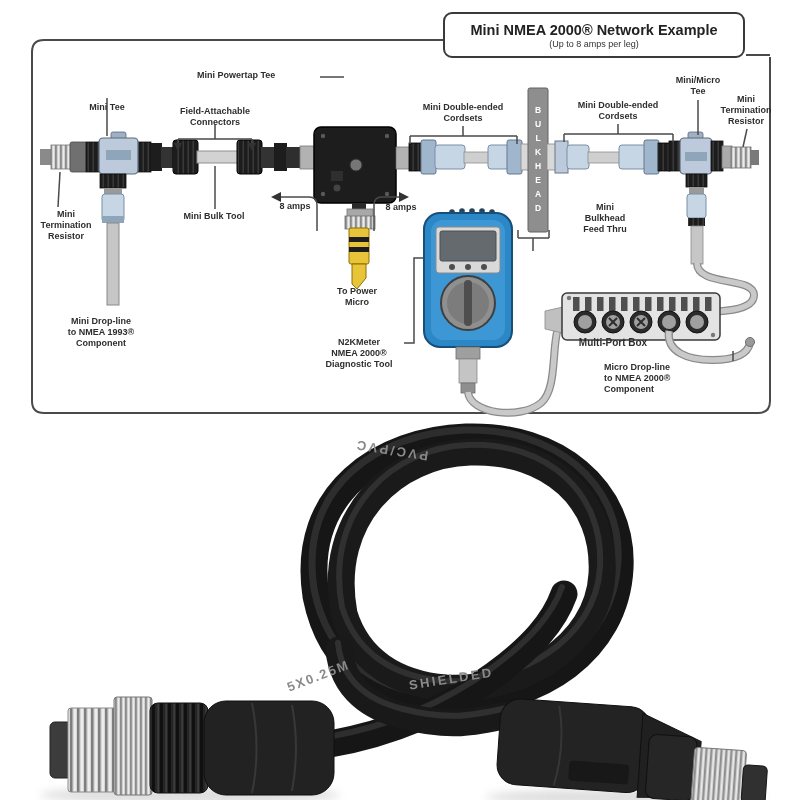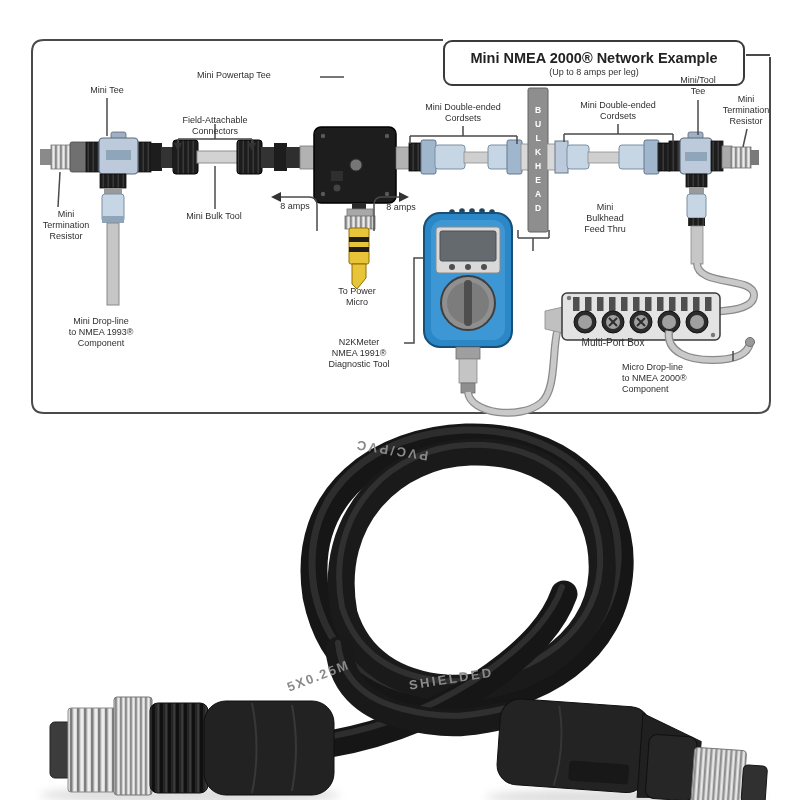--- a/index.html
+++ b/index.html
@@ -1,27 +1,27 @@
 <!DOCTYPE html>
 <html><head>
 <meta charset="utf-8">
 <style>
   html,body{margin:0;padding:0;background:#ffffff;}
   body{width:800px;height:800px;position:relative;overflow:hidden;
        font-family:"Liberation Sans",sans-serif;}
   .stage{position:absolute;inset:0;}
   svg{position:absolute;left:0;top:0;}
-  .lbl{position:absolute;font-weight:normal;font-size:9px;line-height:1.2;
+  .lbl{position:absolute;font-weight:bold;font-size:9px;line-height:1.2;
        color:#2e2e2e;text-align:center;white-space:pre-line;
        transform:translateX(-50%);}
   .lbl.left-align{transform:none;text-align:left;}
   .titlebox{position:absolute;left:443px;top:12px;width:302px;height:46px;
        background:#fff;border:2.5px solid #3a3a3a;border-radius:9px;
        display:flex;flex-direction:column;align-items:center;justify-content:center;
-       box-sizing:border-box;margin-top:28px;}
+       box-sizing:border-box;}
   .titlebox .t{font-weight:bold;font-size:14.5px;color:#222;}
   .titlebox .s{font-size:9px;color:#333;margin-top:1px;}
   .bulkhead-text{position:absolute;left:527px;top:94px;width:22px;height:134px;
        writing-mode:vertical-rl;text-orientation:upright;
        display:flex;align-items:center;justify-content:center;
        color:#ffffff;font-weight:bold;font-size:8.5px;letter-spacing:4px;}
   .mpb{font-size:10px;}
 </style>
 </head>
 <body>
@@ -285,49 +285,49 @@
       <rect x="570" y="764" width="60" height="20" rx="4" fill="#151515" opacity="0.8"></rect>
     </g>
   </g>
 </svg>
 
 <div class="titlebox">
   <div class="t">Mini NMEA 2000® Network Example</div>
   <div class="s">(Up to 8 amps per leg)</div>
 </div>
 
-<div class="lbl" style="left:107px;top:85px">Mini Tee</div>
+<div class="lbl" style="left:107px;top:102px">Mini Tee</div>
 <div class="lbl left-align" style="left:197px;top:70px">Mini Powertap Tee</div>
-<div class="lbl" style="left:215px;top:115px">Field-Attachable
+<div class="lbl" style="left:215px;top:106px">Field-Attachable
 Connectors</div>
 <div class="lbl" style="left:66px;top:209px">Mini
 Termination
 Resistor</div>
 <div class="lbl" style="left:214px;top:211px">Mini Bulk Tool</div>
 <div class="lbl" style="left:295px;top:201px">8 amps</div>
 <div class="lbl" style="left:401px;top:202px">8 amps</div>
 <div class="lbl" style="left:357px;top:286px">To Power
 Micro</div>
 <div class="lbl" style="left:101px;top:316px">Mini Drop-line
 to NMEA 1993®
 Component</div>
 <div class="lbl" style="left:359px;top:337px">N2KMeter
-NMEA 1991®
+NMEA 2000®
 Diagnostic Tool</div>
 <div class="lbl" style="left:463px;top:102px">Mini Double-ended
 Cordsets</div>
 <div class="lbl" style="left:618px;top:100px">Mini Double-ended
 Cordsets</div>
 <div class="bulkhead-text">BULKHEAD</div>
 <div class="lbl" style="left:605px;top:202px">Mini
 Bulkhead
 Feed Thru</div>
-<div class="lbl" style="left:698px;top:75px">Mini/Tool
+<div class="lbl" style="left:698px;top:75px">Mini/Micro
 Tee</div>
 <div class="lbl" style="left:746px;top:94px">Mini
 Termination
 Resistor</div>
 <div class="lbl mpb" style="left:613px;top:337px">Multi-Port Box</div>
-<div class="lbl left-align" style="left:622px;top:362px">Micro Drop-line
+<div class="lbl left-align" style="left:604px;top:362px">Micro Drop-line
 to NMEA 2000®
 Component</div>
 
 </div>
 
 </body></html>

